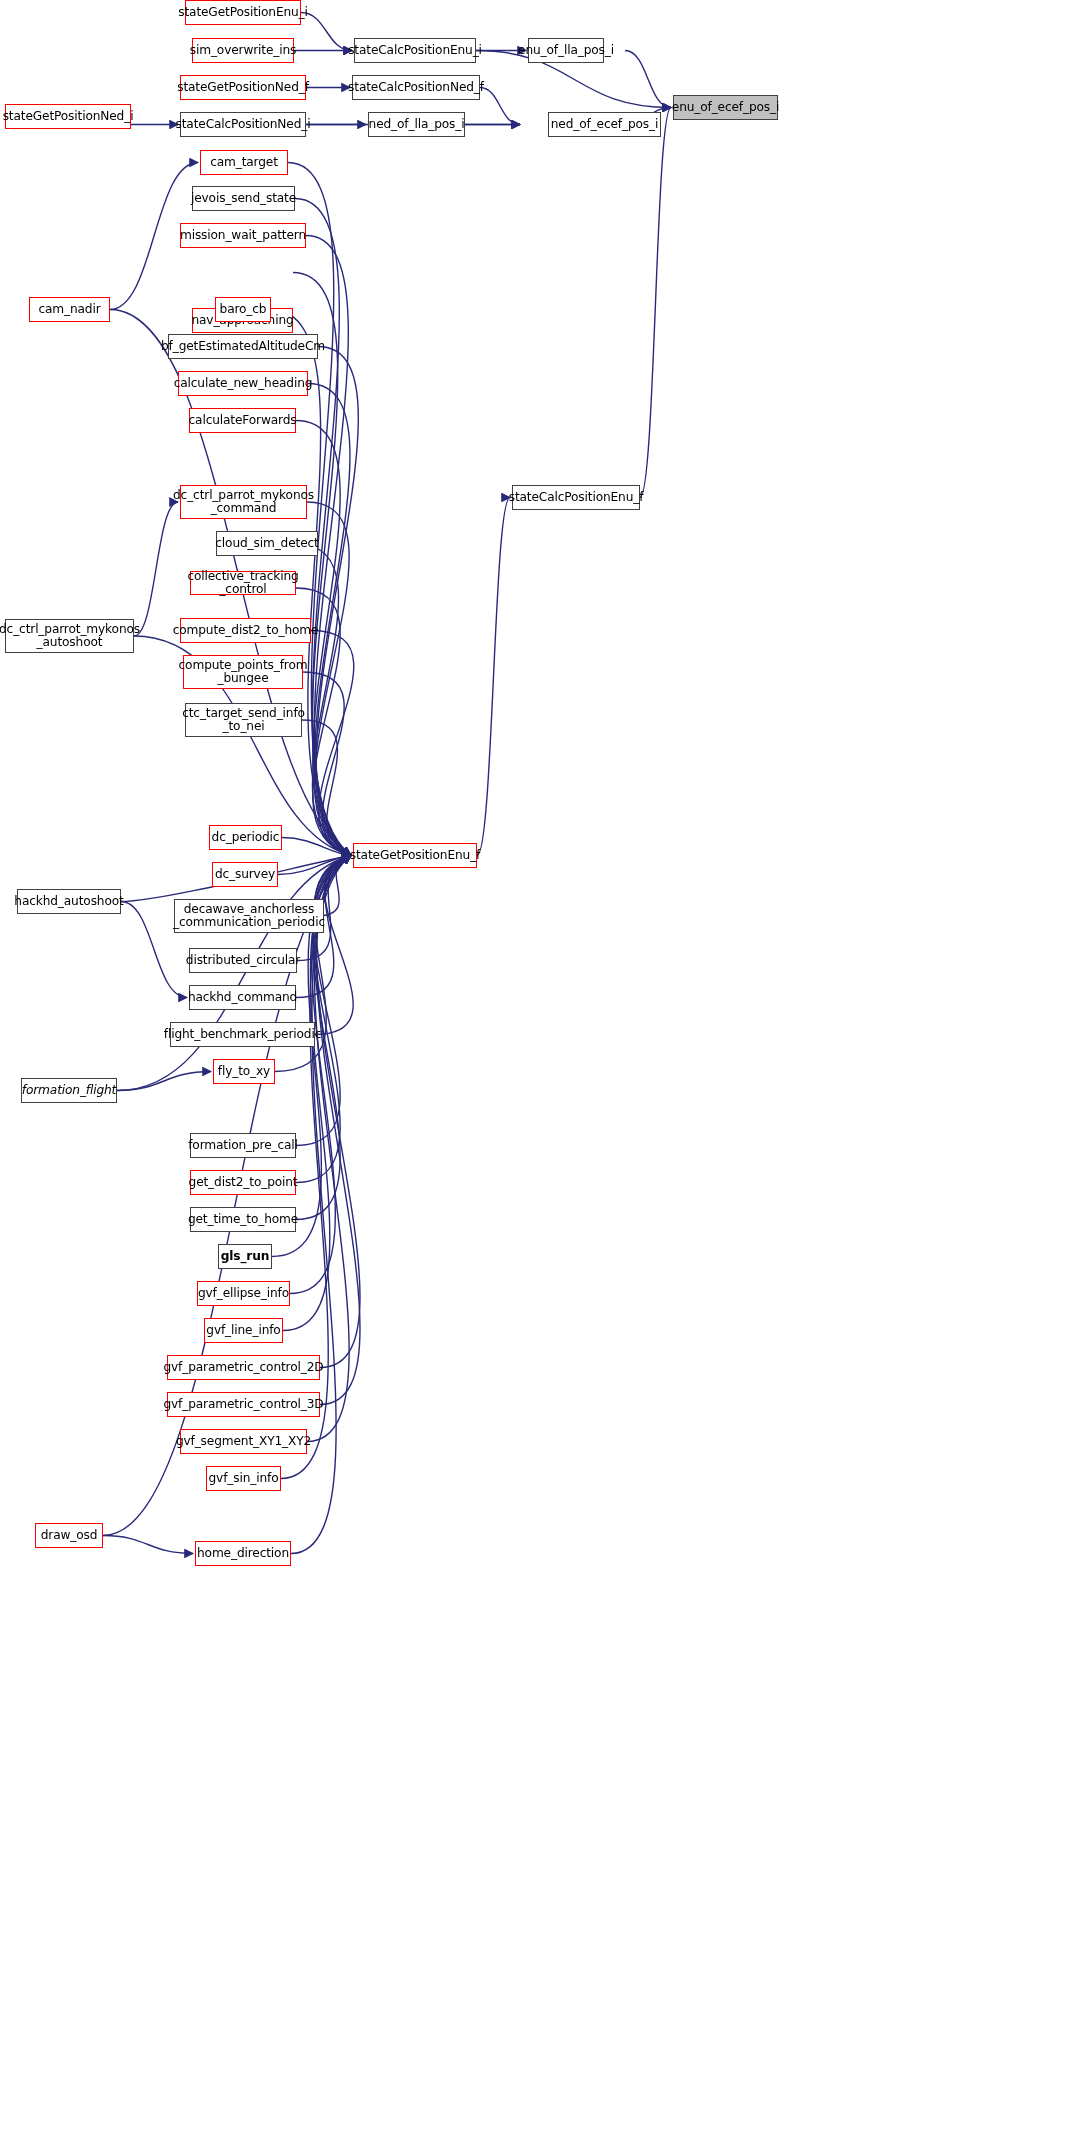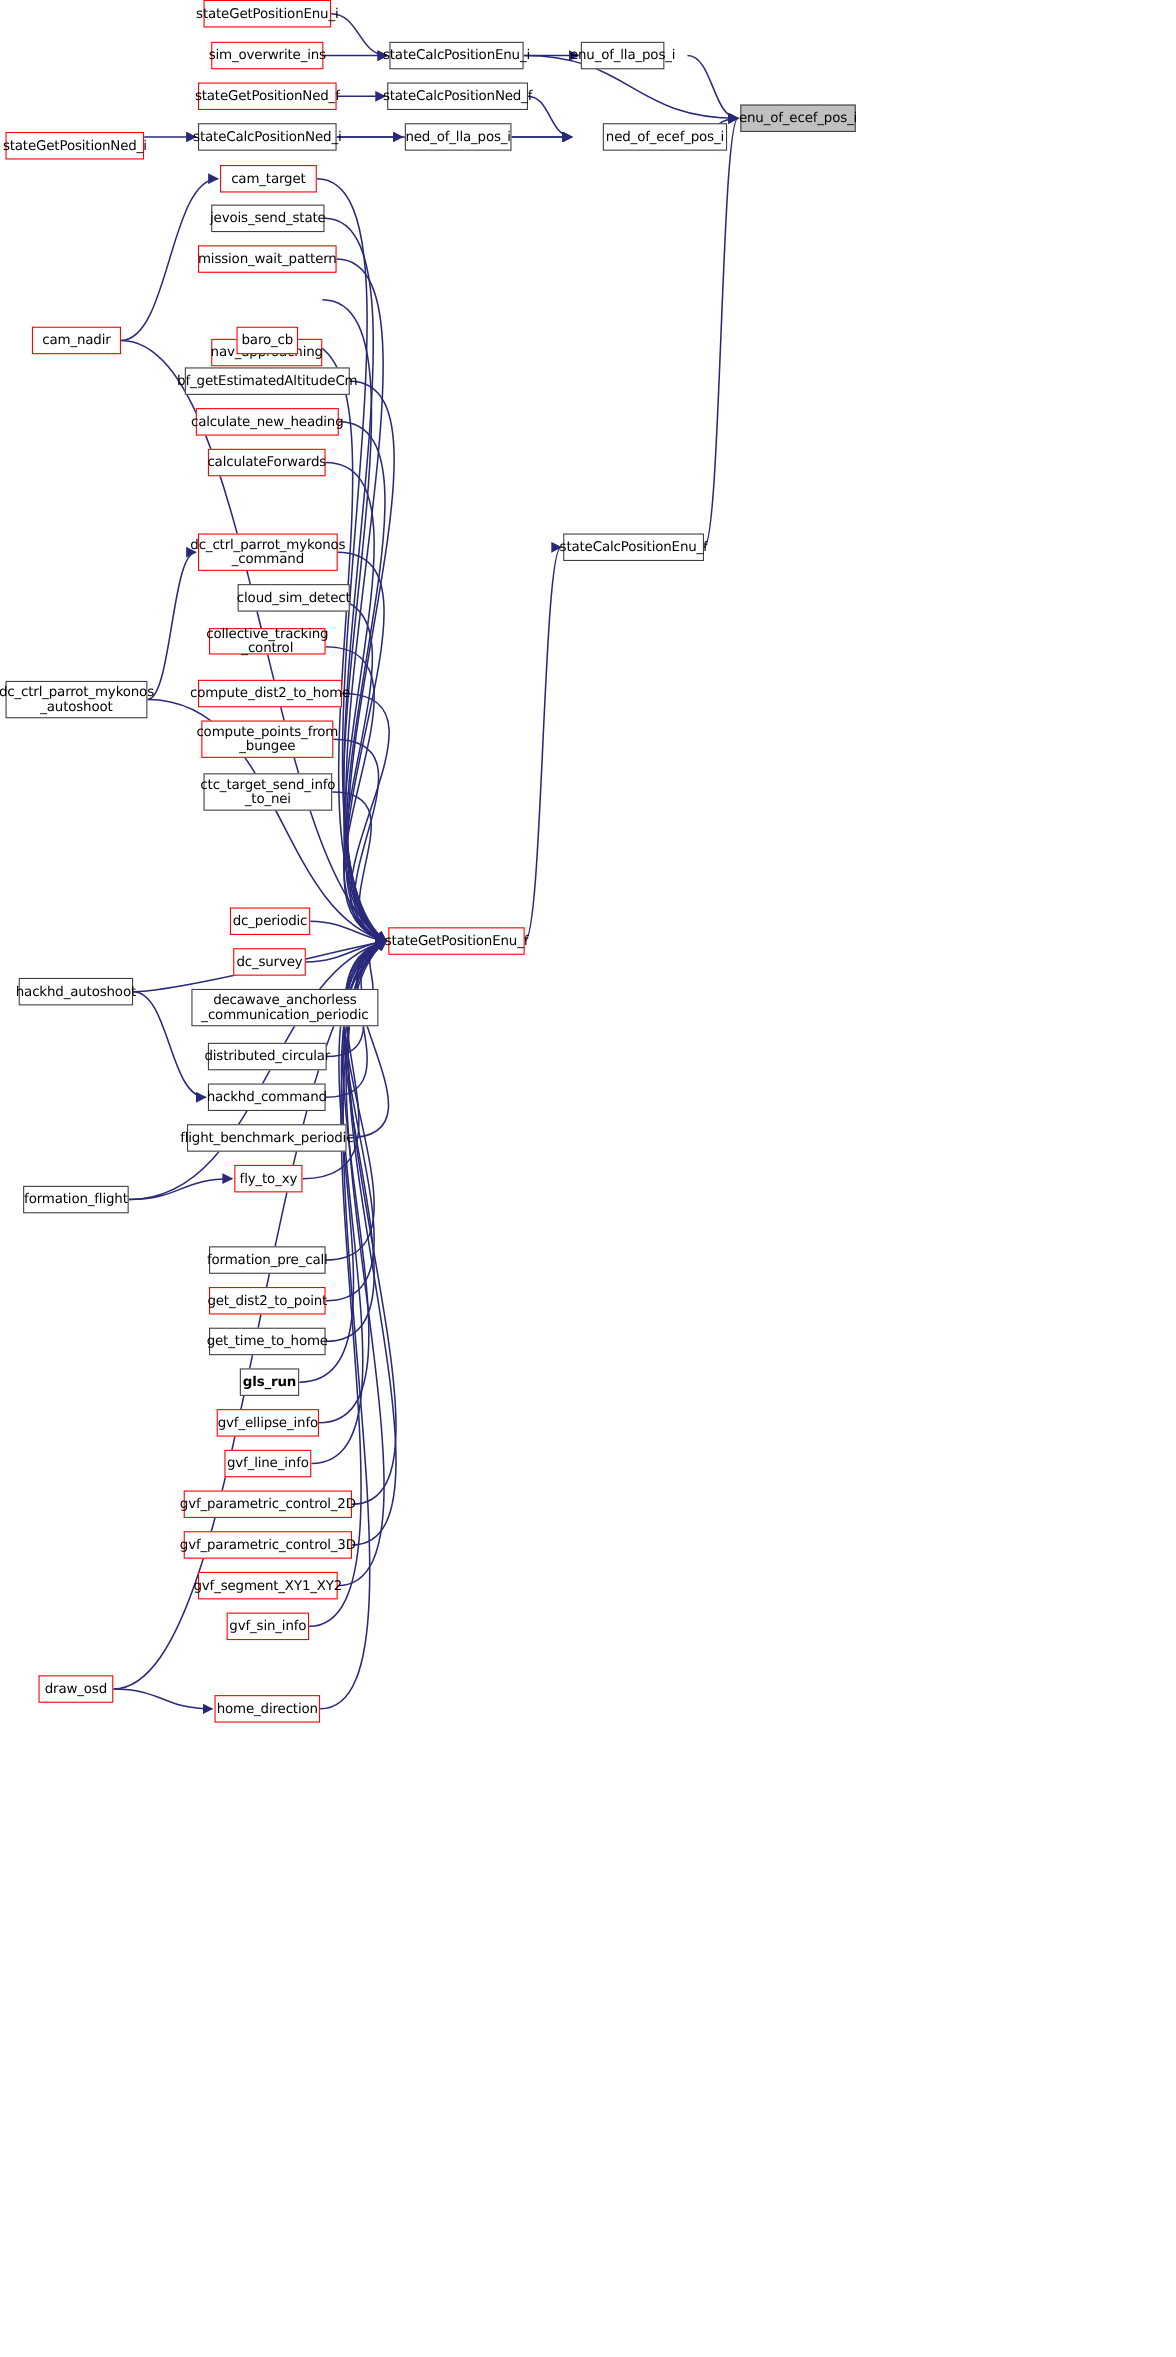--- a/index.html
+++ b/index.html
@@ -103,21 +103,21 @@
       </g>
   </svg>
   <div id="nodes">
       <div class="node red" style="left: 185px; top: 0px; width: 116px; height: 25px;">stateGetPositionEnu_i</div>
       <div class="node red" style="left: 192px; top: 38px; width: 102px; height: 25px;">sim_overwrite_ins</div>
       <div class="node black" style="left: 354px; top: 38px; width: 122px; height: 25px;">stateCalcPositionEnu_i</div>
       <div class="node black" style="left: 528px; top: 38px; width: 76px; height: 25px;">enu_of_lla_pos_i</div>
       <div class="node target" style="left: 673px; top: 95px; width: 105px; height: 25px;">enu_of_ecef_pos_i</div>
       <div class="node red" style="left: 180px; top: 75px; width: 126px; height: 25px;">stateGetPositionNed_f</div>
       <div class="node black" style="left: 352px; top: 75px; width: 128px; height: 25px;">stateCalcPositionNed_f</div>
-      <div class="node red" style="left: 5px; top: 120px; width: 126px; height: 25px;">stateGetPositionNed_i</div>
+      <div class="node red" style="left: 5px; top: 104px; width: 126px; height: 25px;">stateGetPositionNed_i</div>
       <div class="node black" style="left: 180px; top: 112px; width: 126px; height: 25px;">stateCalcPositionNed_i</div>
       <div class="node black" style="left: 368px; top: 112px; width: 97px; height: 25px;">ned_of_lla_pos_i</div>
       <div class="node black" style="left: 522px; top: 112px; width: 113px; height: 25px; margin-left: 26px;">ned_of_ecef_pos_i</div>
       <div class="node black" style="left: 512px; top: 485px; width: 128px; height: 25px;">stateCalcPositionEnu_f</div>
       <div class="node red" style="left: 353px; top: 843px; width: 124px; height: 25px;">stateGetPositionEnu_f</div>
       <div class="node red" style="left: 29px; top: 297px; width: 81px; height: 25px;">cam_nadir</div>
       <div class="node red" style="left: 200px; top: 150px; width: 88px; height: 25px;">cam_target</div>
       <div class="node black" style="left: 192px; top: 186px; width: 103px; height: 25px;">jevois_send_state</div>
       <div class="node red" style="left: 180px; top: 223px; width: 126px; height: 25px;">mission_wait_pattern</div>
       <div class="node red" style="left: 192px; top: 260px; width: 101px; height: 25px; margin-top: 48px;">nav_approaching</div>
@@ -133,26 +133,26 @@
       <div class="node red" style="left: 190px; top: 571px; width: 106px; height: 24px;">collective_tracking
 _control</div>
       <div class="node red" style="left: 180px; top: 618px; width: 131px; height: 25px;">compute_dist2_to_home</div>
       <div class="node red" style="left: 183px; top: 655px; width: 120px; height: 34px;">compute_points_from
 _bungee</div>
       <div class="node black" style="left: 185px; top: 703px; width: 117px; height: 34px;">ctc_target_send_info
 _to_nei</div>
       <div class="node black" style="left: 17px; top: 889px; width: 104px; height: 25px;">hackhd_autoshoot</div>
       <div class="node red" style="left: 209px; top: 825px; width: 73px; height: 25px;">dc_periodic</div>
       <div class="node red" style="left: 212px; top: 862px; width: 66px; height: 25px;">dc_survey</div>
-      <div class="node black" style="left: 174px; top: 899px; width: 170px; height: 34px;">decawave_anchorless
+      <div class="node black" style="left: 174px; top: 899px; width: 150px; height: 34px;">decawave_anchorless
 _communication_periodic</div>
       <div class="node black" style="left: 189px; top: 948px; width: 108px; height: 25px;">distributed_circular</div>
       <div class="node black" style="left: 189px; top: 985px; width: 107px; height: 25px;">hackhd_command</div>
       <div class="node black" style="left: 170px; top: 1022px; width: 145px; height: 25px;">flight_benchmark_periodic</div>
-      <div class="node black" style="left: 21px; top: 1078px; width: 96px; height: 25px;">formation_flight</div>
+      <div class="node black" style="left: 21px; top: 1078px; width: 96px; height: 25px; font-style: italic;">formation_flight</div>
       <div class="node red" style="left: 213px; top: 1059px; width: 62px; height: 25px;">fly_to_xy</div>
       <div class="node black" style="left: 190px; top: 1133px; width: 106px; height: 25px;">formation_pre_call</div>
       <div class="node red" style="left: 190px; top: 1170px; width: 106px; height: 25px;">get_dist2_to_point</div>
       <div class="node black" style="left: 190px; top: 1207px; width: 106px; height: 25px;">get_time_to_home</div>
       <div class="node black" style="left: 218px; top: 1244px; width: 54px; height: 25px; font-weight: bold;">gls_run</div>
       <div class="node red" style="left: 197px; top: 1281px; width: 93px; height: 25px;">gvf_ellipse_info</div>
       <div class="node red" style="left: 204px; top: 1318px; width: 79px; height: 25px;">gvf_line_info</div>
       <div class="node red" style="left: 167px; top: 1355px; width: 153px; height: 25px;">gvf_parametric_control_2D</div>
       <div class="node red" style="left: 167px; top: 1392px; width: 153px; height: 25px;">gvf_parametric_control_3D</div>
       <div class="node red" style="left: 180px; top: 1429px; width: 127px; height: 25px;">gvf_segment_XY1_XY2</div>

